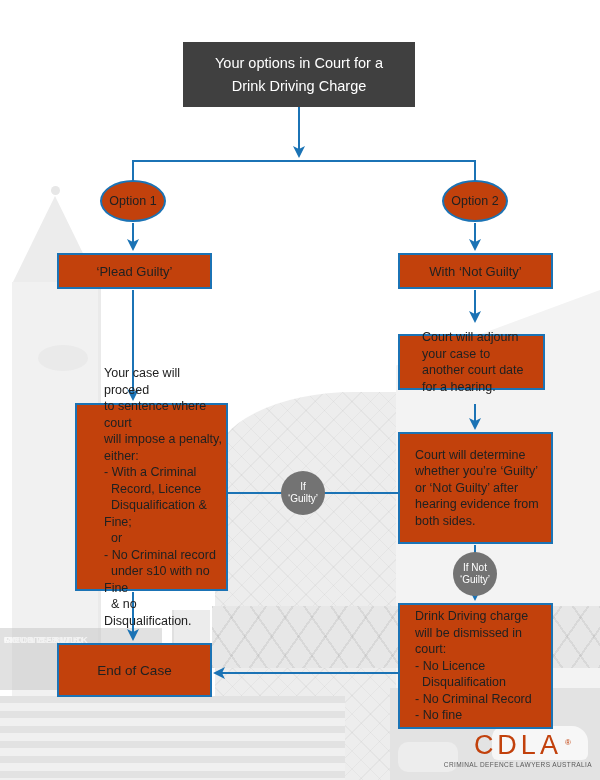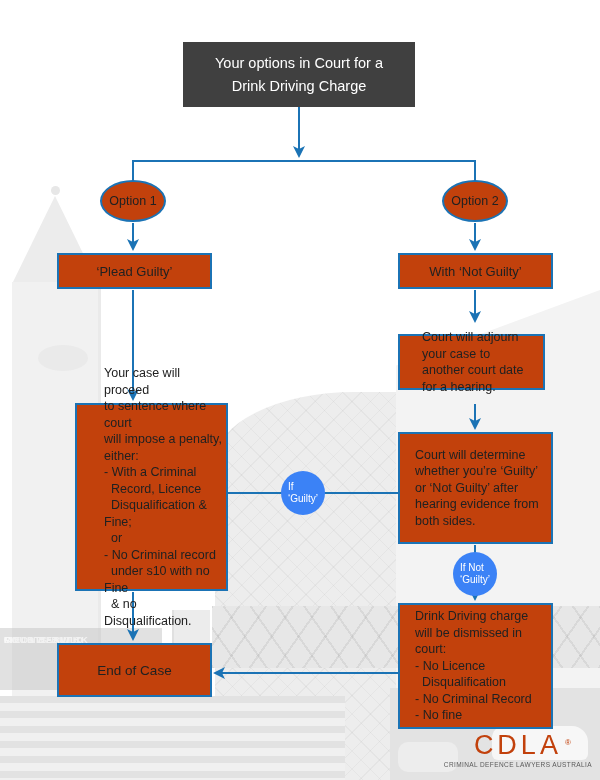--- a/index.html
+++ b/index.html
@@ -48,22 +48,22 @@
   .plead{width:155px;height:36px;display:flex;align-items:center;justify-content:center;font-size:13px;}
   .plead1{left:57px;top:253px;}
   .plead2{left:398px;top:253px;}
   .textbox{display:flex;align-items:center;font-size:12.5px;line-height:1.32;white-space:pre-wrap;}
   .adjourn{left:398px;top:325px;width:147px;height:56px;padding-left:22px;margin-top:9px;}
   .determine{left:398px;top:432px;width:155px;height:112px;padding-left:15px;}
   .outcome{left:57px;top:403px;width:153px;height:188px;padding-left:27px;margin-left:18px;}
   .dismissed{left:398px;top:603px;width:155px;height:126px;padding-left:15px;}
   .endbox{left:57px;top:643px;width:155px;height:54px;display:flex;align-items:center;justify-content:center;font-size:13.5px;}
   .badge{
-    width:44px;height:44px;border-radius:50%;background:#3b82f6;color:#ffffff;
-    display:flex;align-items:center;justify-content:center;
+    width:44px;height:44px;border-radius:50%;background:#737373;color:#ffffff;
+    display:flex;align-items:center;justify-content:center;text-align:center;
     font-size:10px;line-height:1.25;white-space:pre-line;z-index:3;
   }
   .badge-guilty{left:281px;top:471px;}
   .badge-notguilty{left:453px;top:552px;}
   
   .logo{position:absolute;right:8px;top:731px;z-index:2;display:flex;flex-direction:column;align-items:center;}
   .logo-acronym{color:#c2410c;font-size:27px;line-height:28px;letter-spacing:4px;font-weight:400;position:relative;}
   .logo-reg{position:absolute;right:-9px;top:-2px;font-size:8px;letter-spacing:0;}
   .logo-tagline{color:#5a5a5a;font-size:6.5px;letter-spacing:.4px;white-space:nowrap;margin-top:2px;}
 </style>

